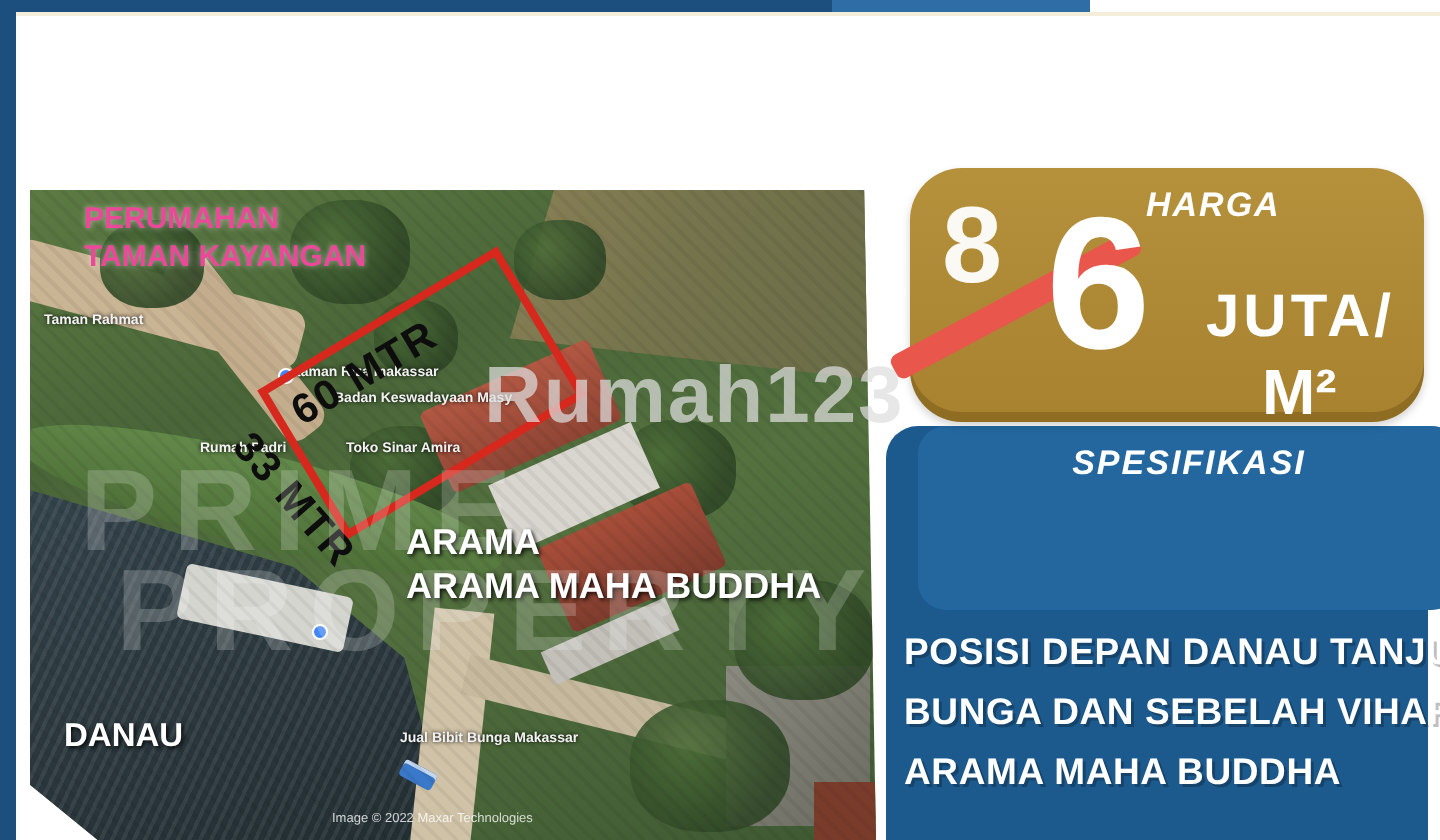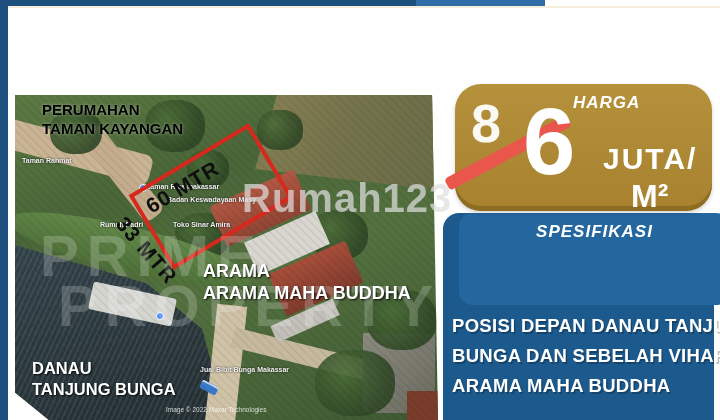--- a/index.html
+++ b/index.html
@@ -53,21 +53,21 @@
   .pin{width:8px;height:8px;border-radius:50%;background:#4285f4;border:1px solid #fff;box-sizing:border-box;}
   .poi{font-size:7px;font-weight:bold;color:#f2f2f2;text-shadow:0 0 2px #000;white-space:nowrap;}
   .attr{font-size:6.5px;color:rgba(255,255,255,.78);white-space:nowrap;}
 
   
   .plot-outline{left:141px;top:153px;width:140px;height:87px;border:4px solid #d6281c;
        transform:rotate(-31deg);box-sizing:border-box;}
   .dim{font-size:21px;font-weight:bold;color:#0d0d0d;white-space:nowrap;transform-origin:left center;letter-spacing:1px;}
   .dim-60{left:148px;top:196px;transform:rotate(-31deg);}
   .dim-33{left:120px;top:208px;transform:rotate(49deg);}
-  .lbl-black{font-size:15px;font-weight:bold;color:#000000;line-height:19px;white-space:nowrap;
+  .lbl-black{font-size:15px;font-weight:bold;color:#ec4899;line-height:19px;white-space:nowrap;
        text-shadow:0 0 3px rgba(255,255,255,.5);}
   .lbl-white{font-weight:bold;color:#fff;white-space:nowrap;text-shadow:1px 1px 2px rgba(0,0,0,.85);}
   .lbl-vihara{left:203px;top:260px;font-size:18px;line-height:22px;}
   .lbl-danau{left:32px;top:358px;font-size:16.5px;line-height:21px;}
 
   
   .wm-brand{left:242px;top:176px;font-size:40px;font-weight:bold;color:rgba(222,222,222,.72);
        letter-spacing:1px;z-index:30;}
   .wm{font-weight:bold;color:rgba(255,255,255,.20);letter-spacing:8px;z-index:5;}
   .wm-prime{left:40px;top:222px;font-size:58px;}
@@ -151,21 +151,20 @@
   <div class="abs lbl-black" style="left:42px;top:100px;">
     <div>PERUMAHAN</div>
     <div>TAMAN KAYANGAN</div>
   </div>
   <div class="abs lbl-white lbl-vihara">
     <div>ARAMA</div>
     <div>ARAMA MAHA BUDDHA</div>
   </div>
   <div class="abs lbl-white lbl-danau">
     <div>DANAU</div>
-    <div>TANJUNG BUNGA</div>
   </div>
 
   <span class="abs wm wm-prime">PRIME</span>
   <span class="abs wm wm-property">PROPERTY</span>
   <span class="abs wm-brand">Rumah123</span>
 
   <div class="abs badge">
     <span class="abs harga">HARGA</span>
     <span class="abs old">8</span>
     <div class="abs strike"></div>

